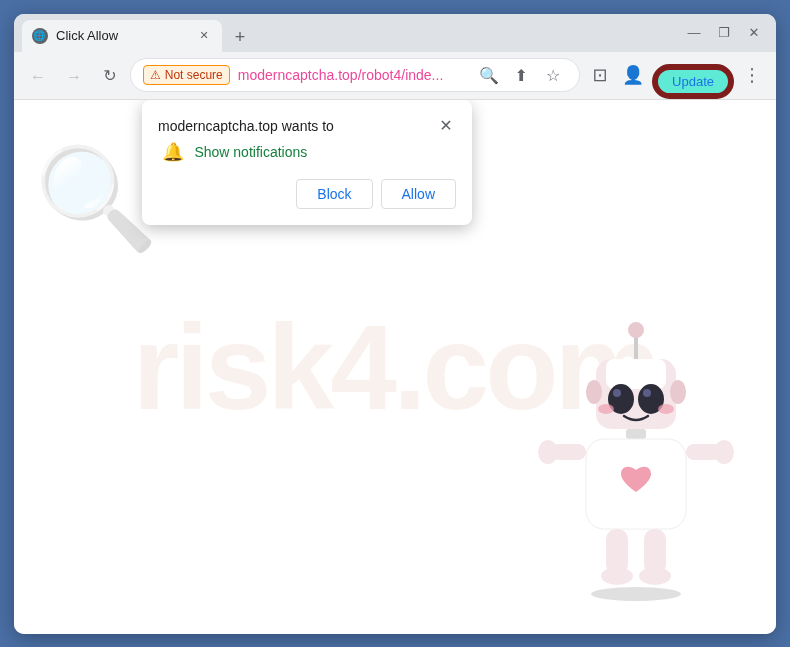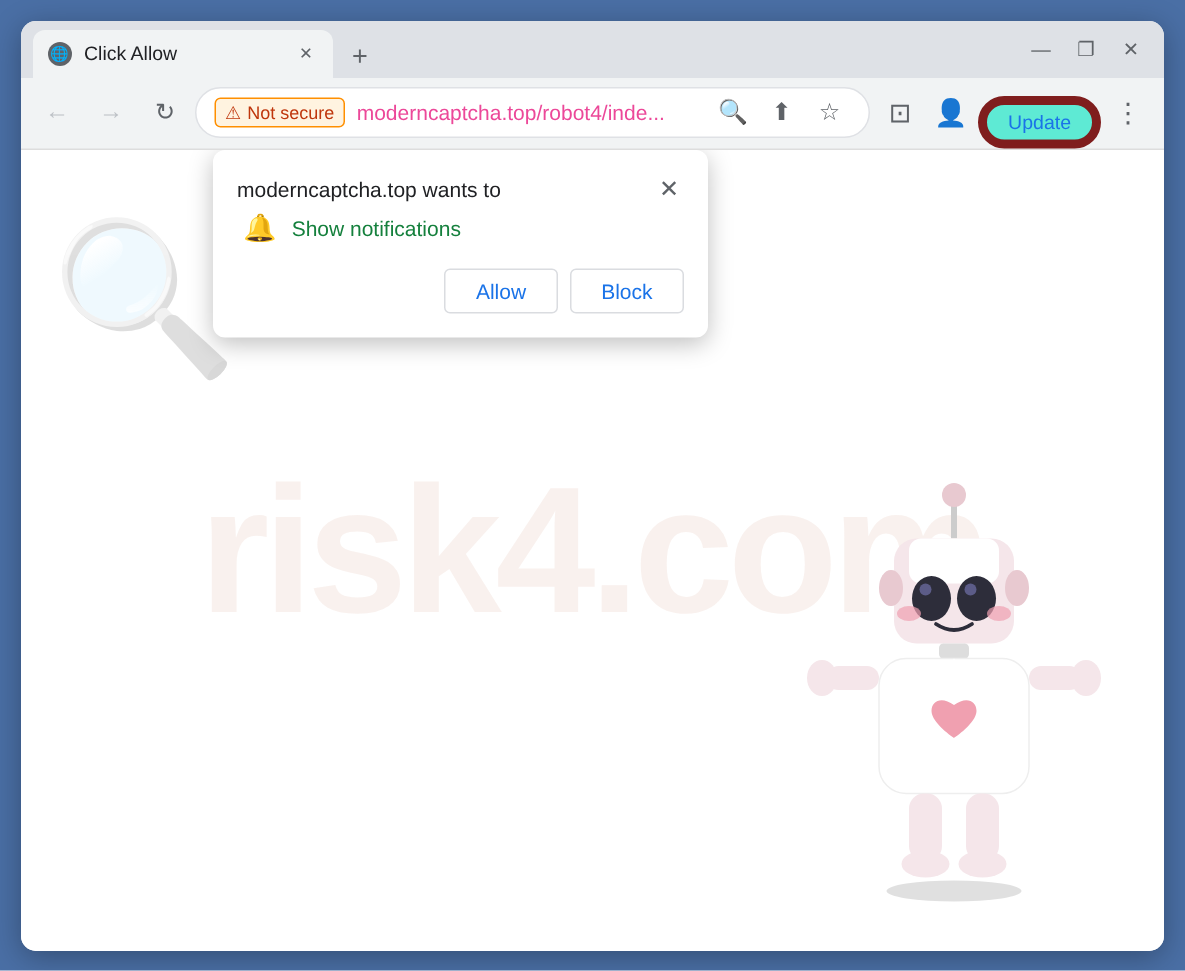--- a/index.html
+++ b/index.html
@@ -442,22 +442,22 @@
 
       <div class="popup-header">
         <span class="popup-title">moderncaptcha.top wants to</span>
         <div class="popup-close">✕</div>
       </div>
       <div class="popup-permission">
         <span class="bell-icon">🔔</span>
         <span class="permission-text">Show notifications</span>
       </div>
       <div class="popup-actions">
+        <button class="popup-btn block-btn">Block</button>
         <button class="popup-btn allow-btn">Allow</button>
-        <button class="popup-btn block-btn">Block</button>
       </div>
     </div>
 
 
     <div class="robot-container">
       <svg class="robot-svg" viewBox="0 0 220 300" xmlns="http://www.w3.org/2000/svg">
 
         <line x1="110" y1="30" x2="110" y2="55" stroke="#ccc" stroke-width="4"></line>
         <circle cx="110" cy="26" r="8" fill="#e8c9d0"></circle>
 

